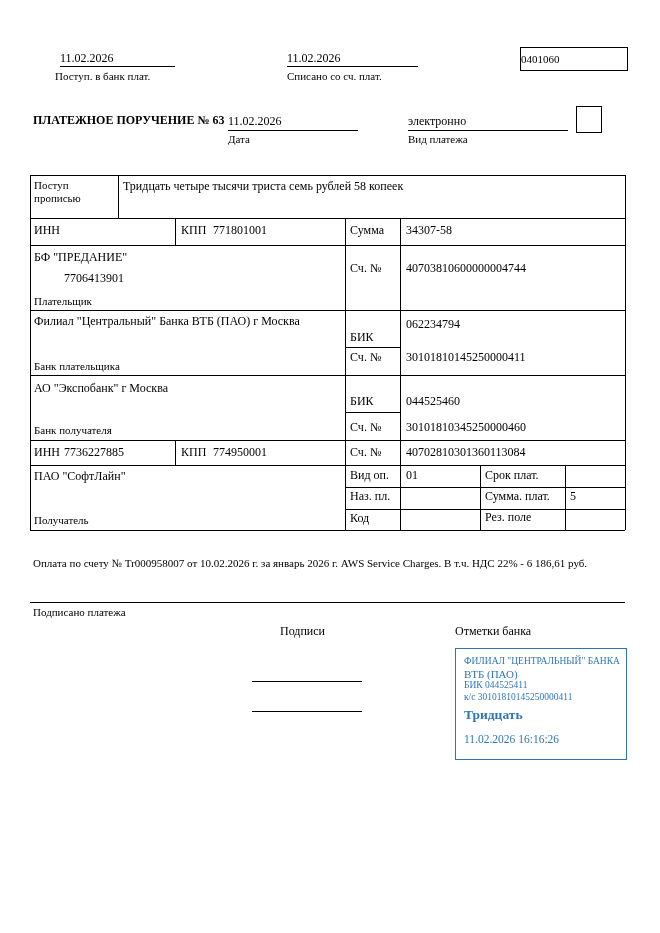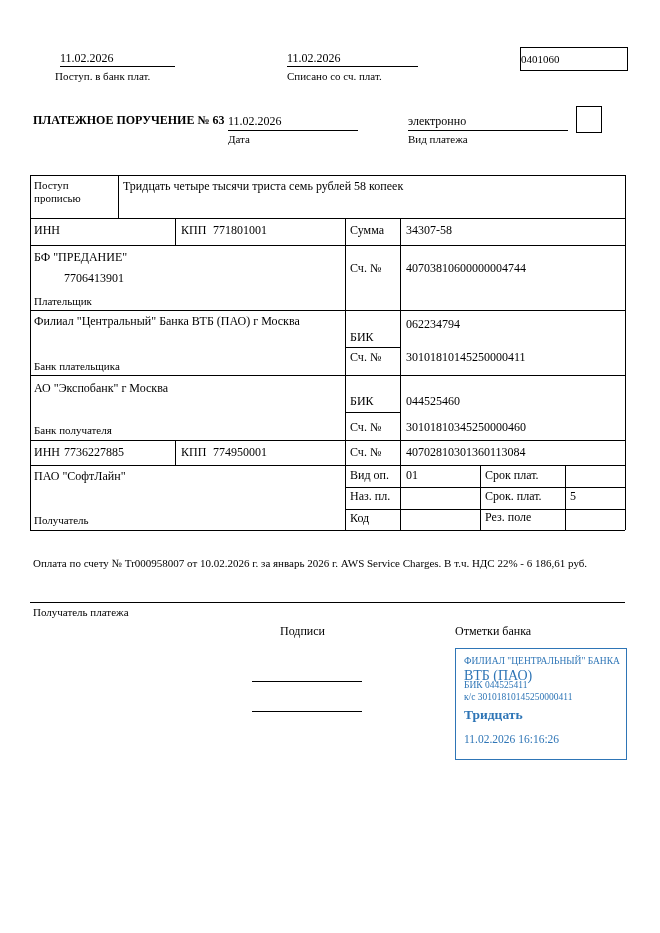--- a/index.html
+++ b/index.html
@@ -128,44 +128,44 @@
 
   <div>
     <span class="t" style="left:34px;top:470px;">ПАО "СофтЛайн"</span>
     <span class="t sm" style="left:34px;top:514px;">Получатель</span>
 
     <span class="t" style="left:350px;top:469px;">Вид оп.</span>
     <span class="t" style="left:406px;top:469px;">01</span>
     <span class="t" style="left:485px;top:469px;">Срок плат.</span>
 
     <span class="t" style="left:350px;top:490px;">Наз. пл.</span>
-    <span class="t" style="left:485px;top:490px;">Срок. плат.</span>
+    <span class="t" style="left:485px;top:490px;">Сумма. плат.</span>
     <span class="t" style="left:570px;top:490px;">5</span>
 
     <span class="t" style="left:350px;top:512px;">Код</span>
     <span class="t" style="left:485px;top:511px;">Рез. поле</span>
   </div>
 
   <div>
     <span class="t sm" style="left:33px;top:557px;">Оплата по счету № Tr000958007 от 10.02.2026 г. за январь 2026 г. AWS Service Charges. В т.ч. НДС 22% - 6 186,61 руб.</span>
     <div class="hl" style="left:30px;top:602px;width:595px;"></div>
-    <span class="t sm" style="left:33px;top:606px;">Получатель платежа</span>
+    <span class="t sm" style="left:33px;top:606px;">Подписано платежа</span>
   </div>
 
   <div>
     <span class="t ctr" style="left:280px;top:625px;width:120px;">Подписи</span>
     <span class="t ctr" style="left:455px;top:625px;width:172px;">Отметки банка</span>
   </div>
 
 
   <div class="hl" style="left:252px;top:681px;width:110px;"></div>
   <div class="hl" style="left:252px;top:711px;width:110px;"></div>
 
   <div class="stamp" style="left:455px;top:648px;width:172px;height:112px;">
     <span class="t blue" style="left:8px;top:7px;font-size:9.5px;">ФИЛИАЛ "ЦЕНТРАЛЬНЫЙ" БАНКА</span>
-    <span class="t blue" style="left:8px;top:19px;font-size:14px;">ВТБ (ПАО)</span>
+    <span class="t blue" style="left:8px;top:19px;font-size:11px;">ВТБ (ПАО)</span>
     <span class="t blue" style="left:8px;top:31px;font-size:9.5px;">БИК 044525411</span>
     <span class="t blue" style="left:8px;top:43px;font-size:9.5px;">к/с 30101810145250000411</span>
     <span class="t b blue" style="left:8px;top:58px;font-size:13.5px;">Тридцать</span>
     <span class="t blue" style="left:8px;top:84px;font-size:11.5px;">11.02.2026 16:16:26</span>
   </div>
 
 </div>
 
 </body></html>

